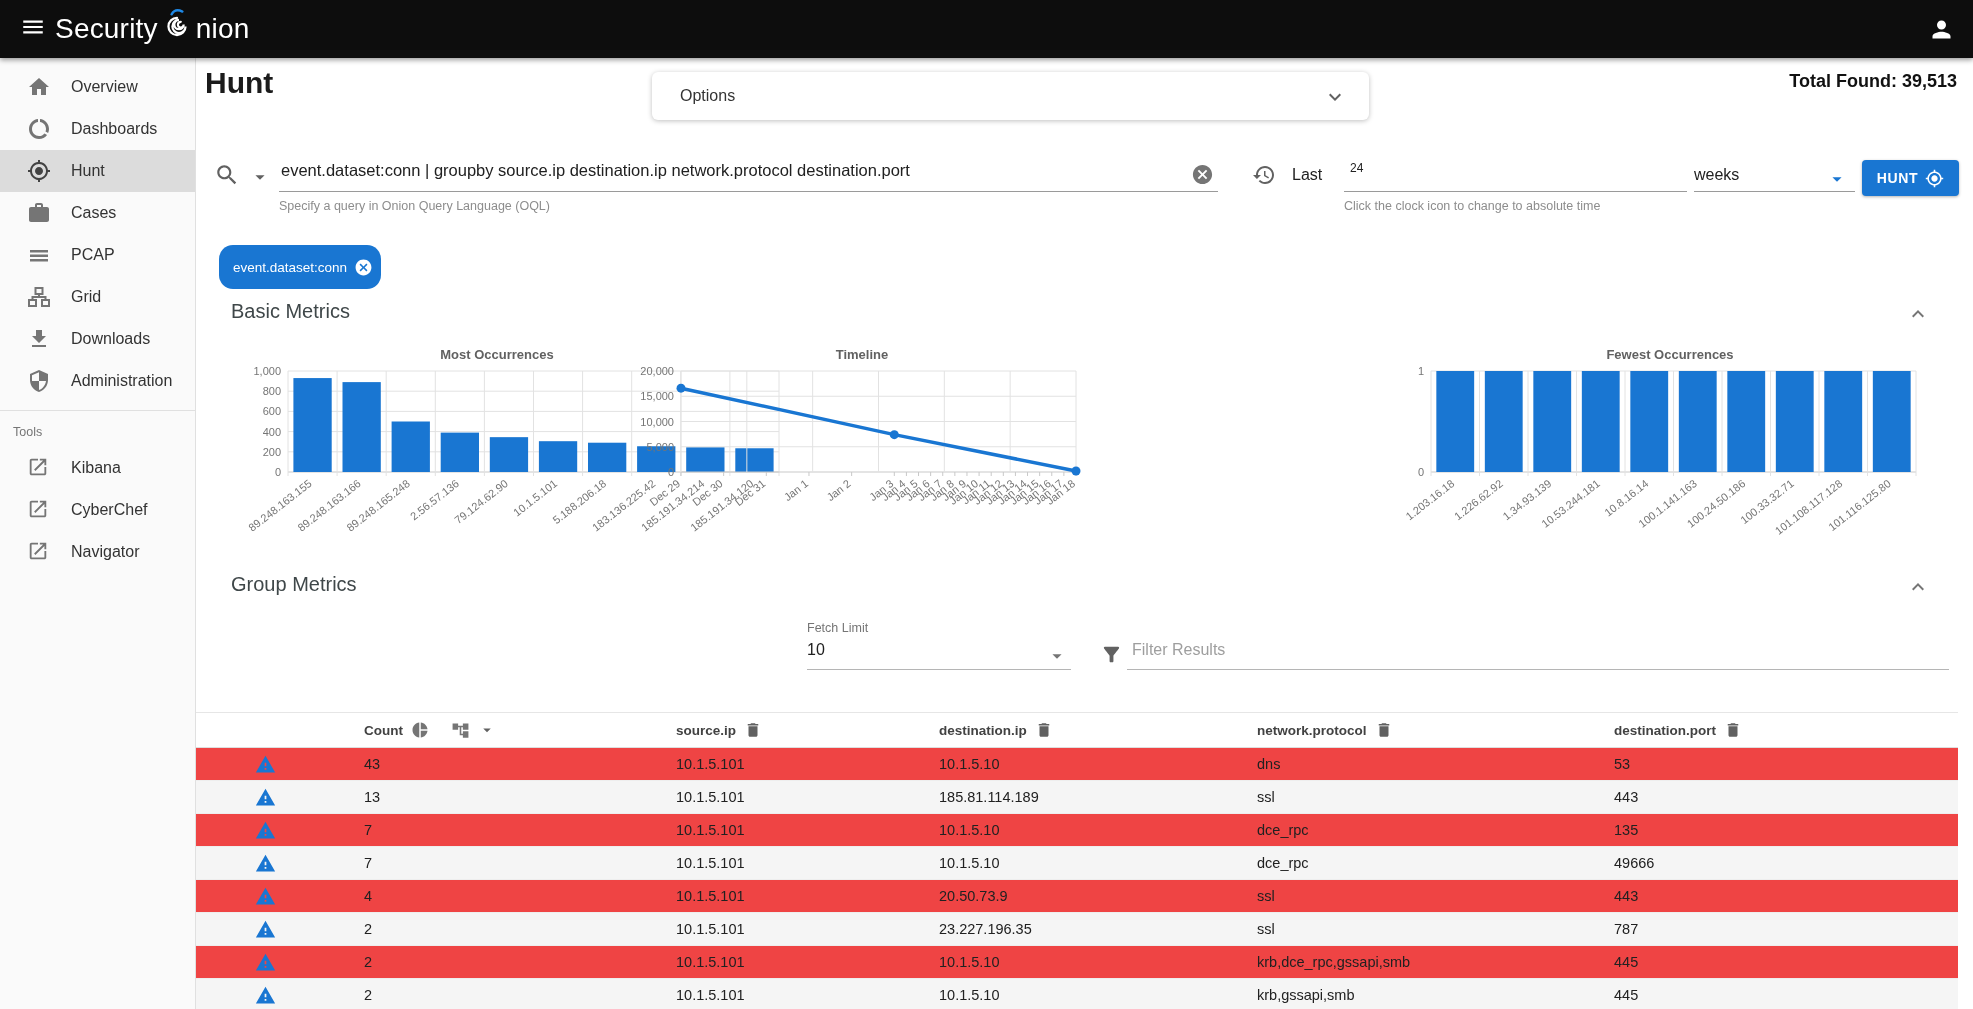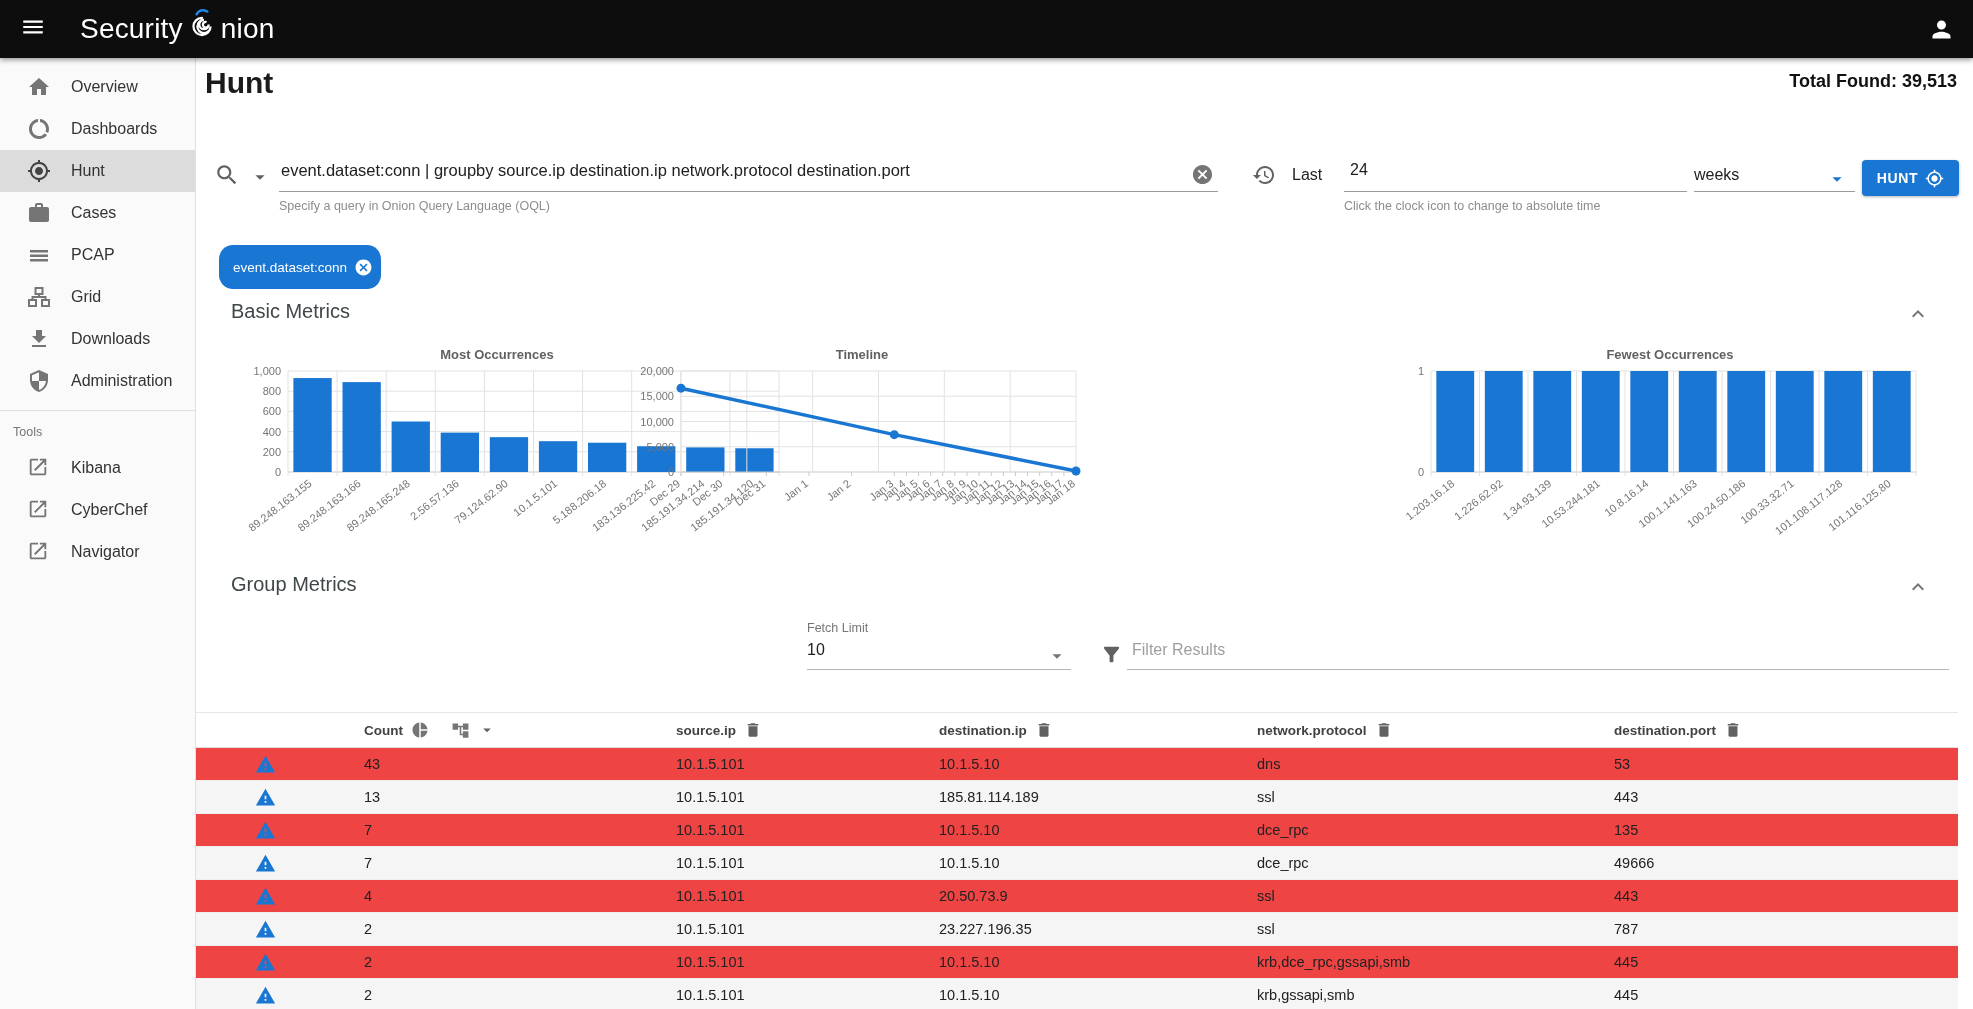--- a/index.html
+++ b/index.html
@@ -4,21 +4,21 @@
 <style>
   html,body{margin:0;padding:0;background:#e8e8e8;}
   #app{position:relative;width:1973px;height:1009px;background:#ffffff;overflow:hidden;
        font-family:"Liberation Sans","DejaVu Sans",sans-serif;color:#212121;}
   .abs{position:absolute;}
 
   
   #topbar{position:absolute;left:0;top:0;width:100%;height:58px;background:#0d0d0d;z-index:30;
           box-shadow:0 2px 5px rgba(0,0,0,.4);display:flex;align-items:center;}
   #topbar .burger{margin-left:20px;cursor:pointer;}
-  #logo{display:flex;align-items:center;margin-left:34px;color:#fff;font-size:28px;letter-spacing:.2px;}
+  #logo{display:flex;align-items:center;margin-left:9px;color:#fff;font-size:28px;letter-spacing:.2px;}
   #topbar .person{position:absolute;right:18px;top:16px;}
 
   
   #sidebar{position:absolute;left:0;top:58px;width:195px;height:951px;background:#fafafa;
            border-right:1px solid #e0e0e0;z-index:10;}
   .side-item{position:relative;height:42px;display:flex;align-items:center;cursor:pointer;padding-left:10px;}
   .side-item .ic{width:24px;height:24px;margin-left:17px;flex:none;}
   .side-item .lbl{margin-left:20px;font-size:16px;color:#333;}
   .side-item.active{background:#dcdcdc;}
   .side-divider{height:1px;background:#e0e0e0;margin:8px 0;}
@@ -32,21 +32,21 @@
   #options-panel .olbl{margin-left:28px;font-size:16px;color:#333;}
   #options-panel .ochev{position:absolute;right:22px;top:13px;}
   #total-found{position:absolute;right:16px;top:71px;font-size:18px;font-weight:bold;color:#111;}
 
   
   .hint{position:absolute;font-size:12.5px;color:#8d8d8d;}
   .fld-line{position:absolute;height:1px;background:#9a9a9a;}
   #query-input{position:absolute;left:279px;top:160px;width:905px;border:none;outline:none;background:transparent;
                font-family:inherit;font-size:16.5px;color:#212121;}
   #time-value{position:absolute;left:1348px;top:160px;width:120px;border:none;outline:none;background:transparent;
-              font-family:inherit;font-size:16px;color:#212121;}
+              font-family:inherit;font-size:12px;color:#212121;}
   #hunt-btn{position:absolute;left:1862px;top:160px;width:97px;height:36px;background:#1976d2;border:none;border-radius:4px;
             color:#fff;font-weight:bold;font-size:14px;letter-spacing:.6px;display:flex;align-items:center;justify-content:center;
             gap:7px;cursor:pointer;box-shadow:0 1px 3px rgba(0,0,0,.3);font-family:inherit;}
 
   
   #filter-chip{position:absolute;left:219px;top:245px;height:44px;background:#1976d2;border-radius:14px;color:#fff;
                font-size:13.5px;display:flex;align-items:center;padding:0 8px 0 14px;gap:7px;cursor:pointer;}
 
   .section-title{position:absolute;font-size:20px;color:#3f4749;}
   .collapse-chev{position:absolute;cursor:pointer;}
@@ -172,20 +172,28 @@
     <div class="side-item">
       <span class="ic"><svg class="gicon" width="22" height="22" viewBox="0 0 24 24">
             <path d="M19 19H5V5h7V3H5c-1.11 0-2 .9-2 2v14c0 1.1.89 2 2 2h14c1.1 0 2-.9 2-2v-7h-2v7zM14 3v2h3.59l-9.83 9.83 1.41 1.41L19 6.41V10h2V3h-7z"></path>
           </svg></span>
       <span class="lbl">Navigator</span>
     </div>
   </div>
 
   <div id="page-title">Hunt</div>
 
+  <div id="options-panel">
+    <span class="olbl">Options</span>
+    <span class="ochev">
+      <svg width="24" height="24" viewBox="0 0 24 24" fill="#616161">
+          <path d="M7.41 8.59L12 13.17l4.59-4.58L18 10l-6 6-6-6 1.41-1.41z"></path>
+        </svg>
+    </span>
+  </div>
 
   <div id="total-found">
     <span>Total Found:</span>
     <span>39,513</span>
   </div>
 
   <span class="abs" style="left:214px;top:162px;">
     <svg width="26" height="26" viewBox="0 0 24 24" fill="#616161">
         <path d="M15.5 14h-.79l-.28-.27C15.41 12.59 16 11.11 16 9.5 16 5.91 13.09 3 9.5 3S3 5.91 3 9.5 5.91 16 9.5 16c1.61 0 3.09-.59 4.23-1.57l.27.28v.79l5 4.99L20.49 19l-4.99-5zm-6 0C7.01 14 5 11.99 5 9.5S7.01 5 9.5 5 14 7.01 14 9.5 11.99 14 9.5 14z"></path>
       </svg>

